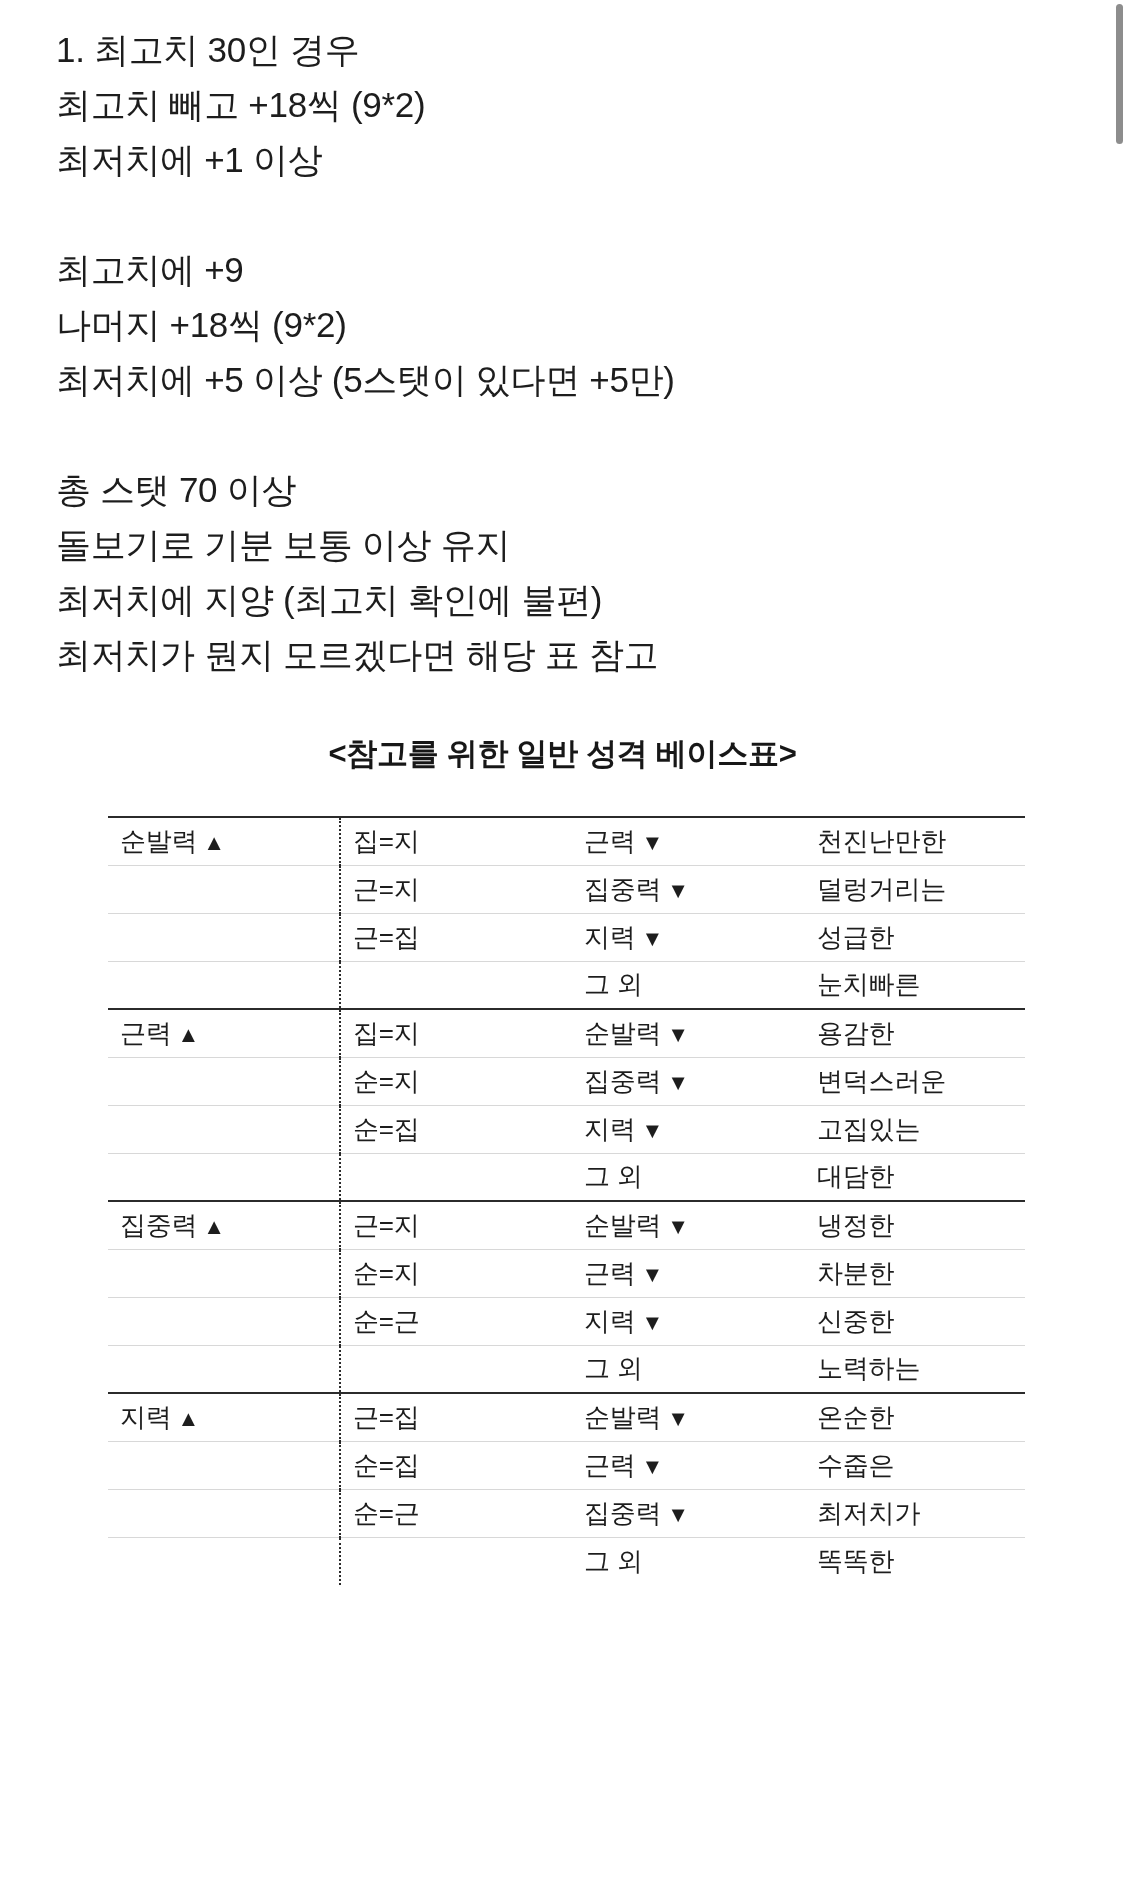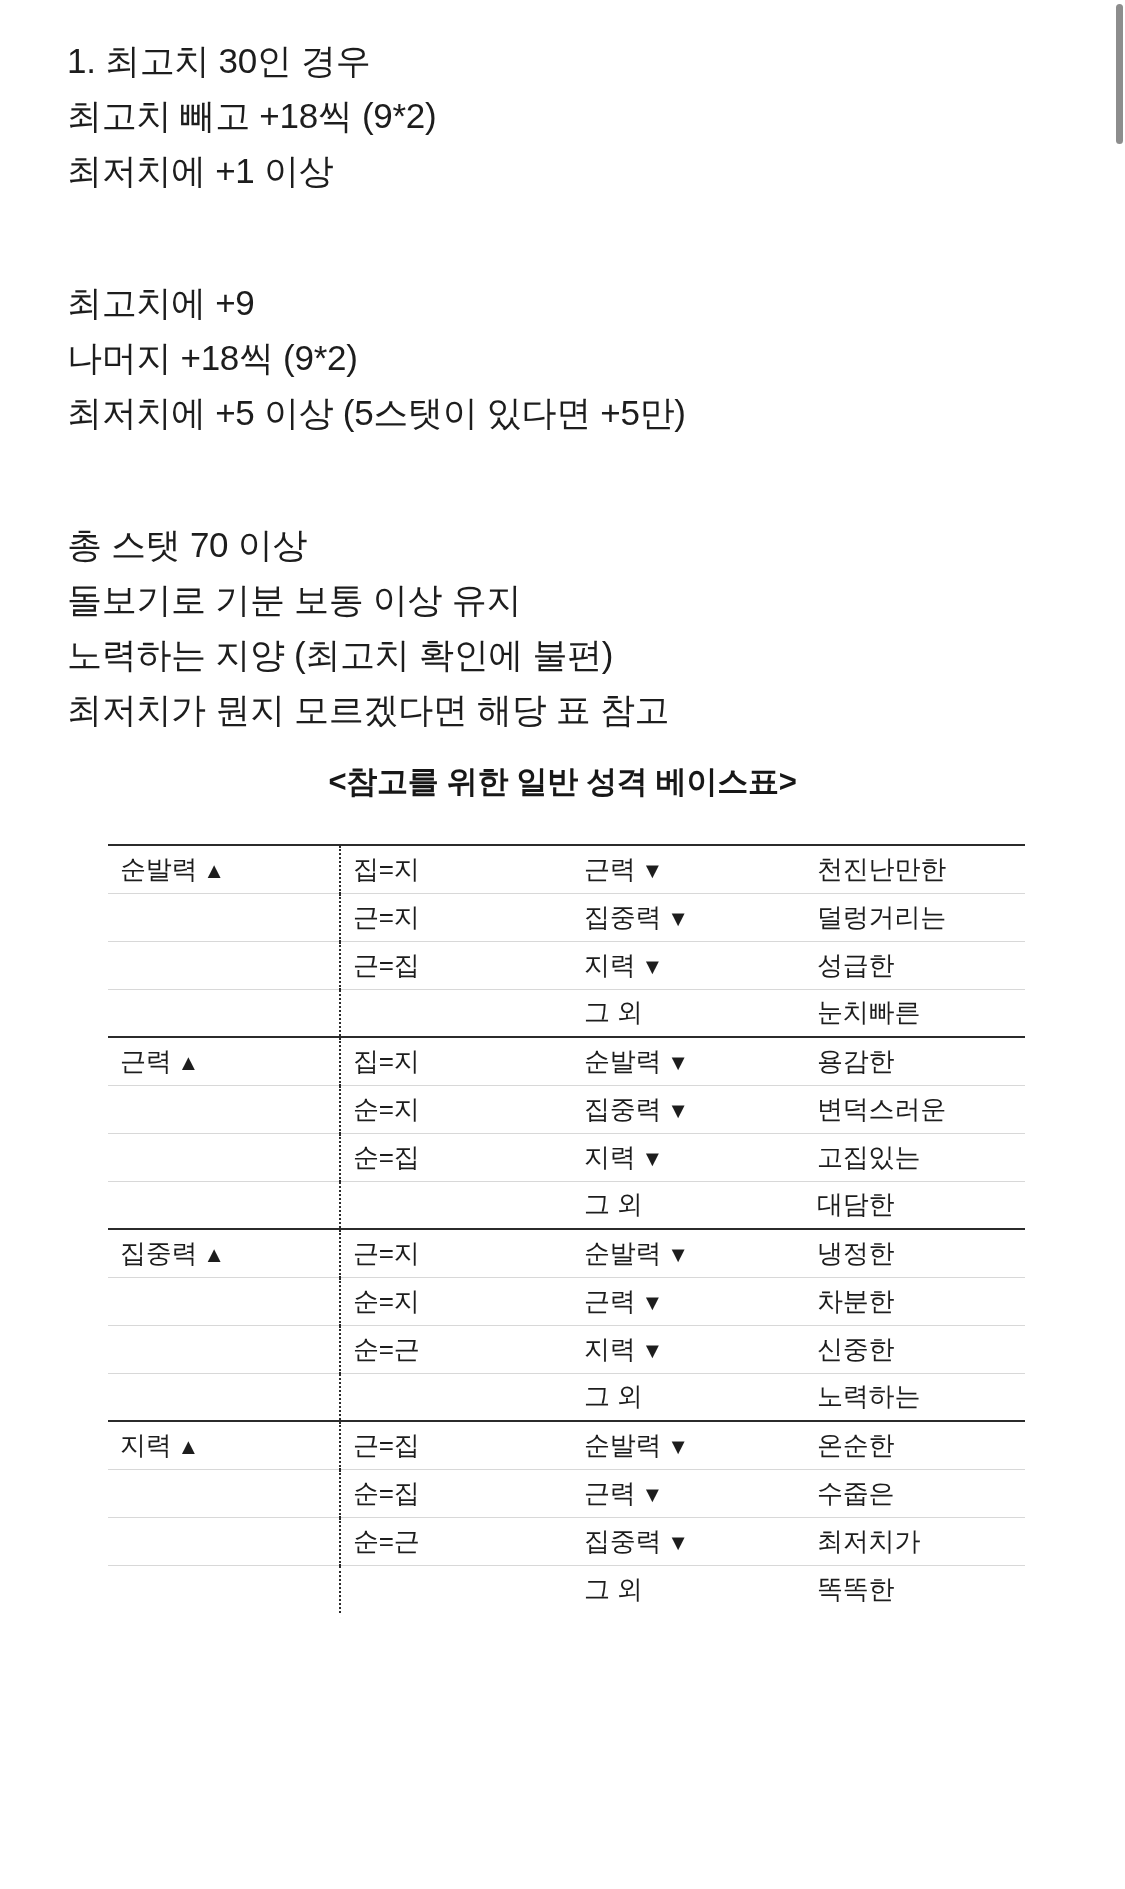--- a/index.html
+++ b/index.html
@@ -34,36 +34,36 @@
     height: 140px;
     border-radius: 4px;
     background: #8d8d8d;
   }
 
   
   .content {
     padding: 22px 56px 0 56px;
   }
   .para {
-    margin: 11px;
+    margin: 0;
   }
   .line {
     font-size: 35px;
     line-height: 55px;
     letter-spacing: -0.3px;
     white-space: pre;
     color: #1d1d1d;
   }
   .spacer {
     height: 55px;
   }
 
   
   .caption {
-    margin-top: 24px;
+    margin-top: 51px;
     text-align: center;
     font-size: 31px;
     font-weight: bold;
     letter-spacing: -0.3px;
     color: #171717;
   }
 
   
   .table-wrap {
     margin-top: 41px;
@@ -129,21 +129,21 @@
     <div class="line">최고치에 +9</div>
     <div class="line">나머지 +18씩 (9*2)</div>
     <div class="line">최저치에 +5 이상 (5스탯이 있다면 +5만)</div>
   </div>
 
   <div class="spacer"></div>
 
   <div class="para">
     <div class="line">총 스탯 70 이상</div>
     <div class="line">돌보기로 기분 보통 이상 유지</div>
-    <div class="line">노력하는 지양 (최고치 확인에 불편)</div>
+    <div class="line">최저치에 지양 (최고치 확인에 불편)</div>
     <div class="line">최저치가 뭔지 모르겠다면 해당 표 참고</div>
   </div>
 
   <div class="caption">&lt;참고를 위한 일반 성격 베이스표&gt;</div>
 </div>
 
 <div class="table-wrap">
   <table class="base-table">
     <tbody>
 

